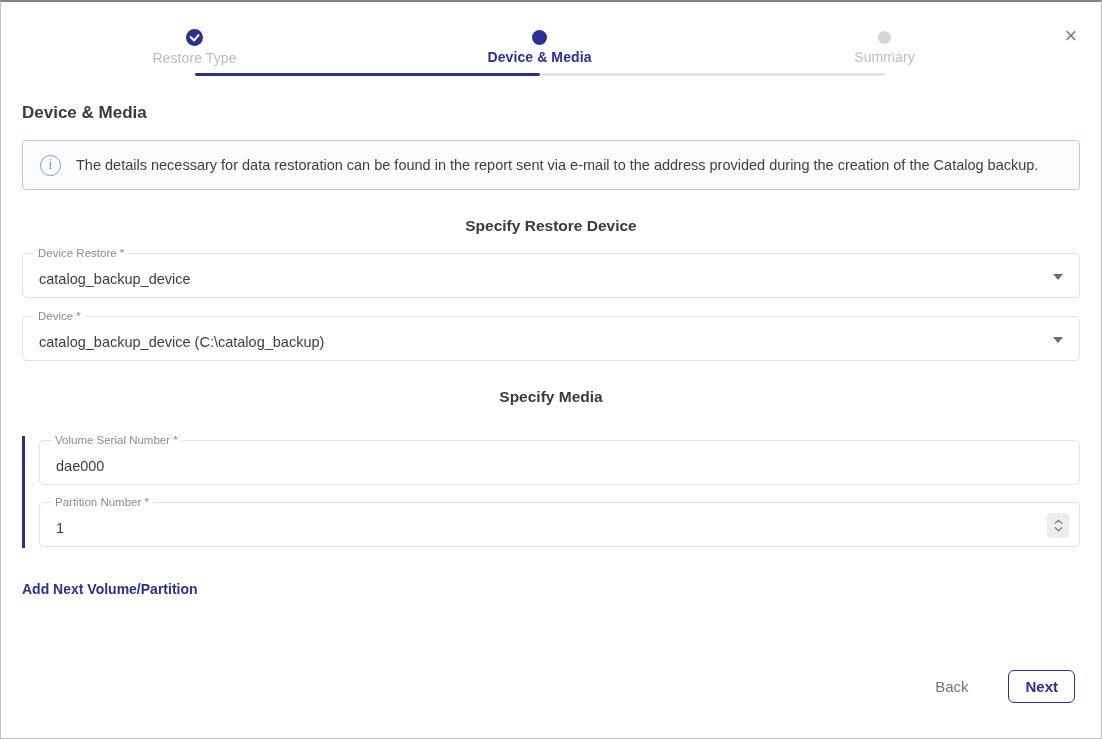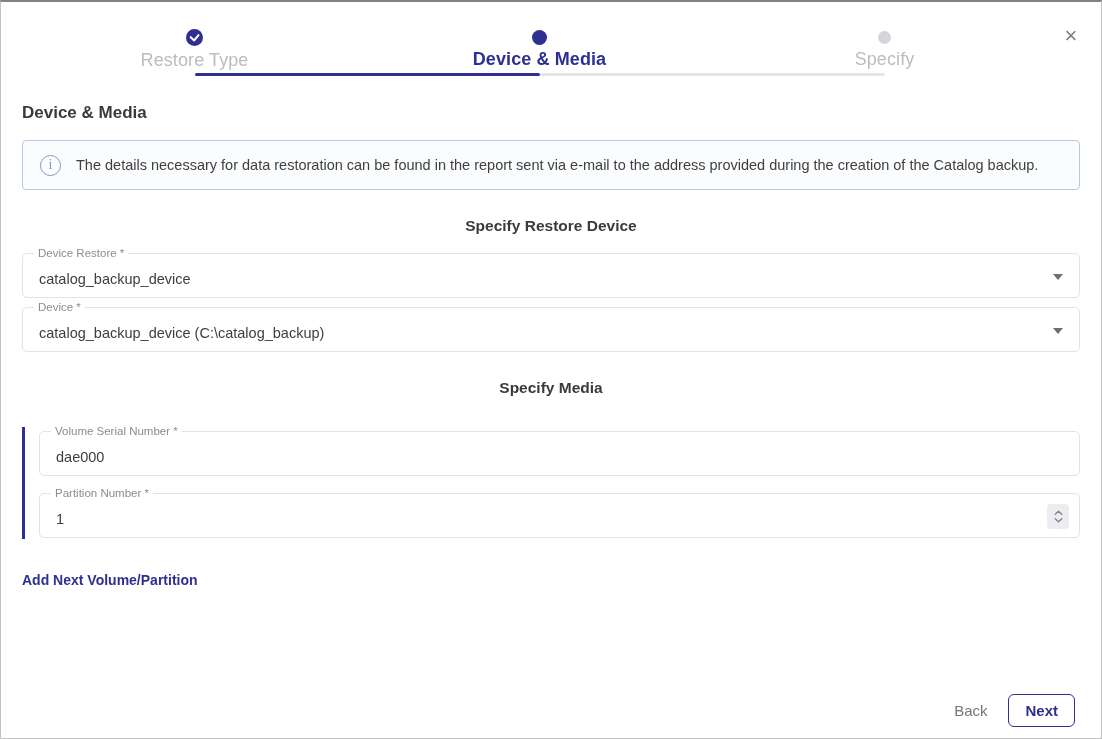--- a/index.html
+++ b/index.html
@@ -30,21 +30,21 @@
   .connector.c1{left:173px;width:345px;background:var(--primary);}
   .connector.c2{left:518px;width:345px;background:#e4e5e7;}
   .step{position:absolute;top:0;width:345px;text-align:center;cursor:pointer;}
   .step.s1{left:0;}
   .step.s2{left:345px;}
   .step.s3{left:690px;}
   .step-icon{position:relative;display:inline-block;height:17px;margin-bottom:3px;z-index:2;}
   .dot{display:inline-block;border-radius:50%;}
   .dot.active{width:15px;height:15px;background:var(--primary);margin-top:1px;}
   .dot.upcoming{width:13px;height:13px;background:#d3d5d8;margin-top:2px;}
-  .step-label{display:block;font-size:18px;color:var(--muted-step);letter-spacing:.1px;}
+  .step-label{display:block;font-size:14px;color:var(--muted-step);letter-spacing:.1px;}
   .step-label.active{color:var(--primary);font-weight:bold;}
   
   .content{padding:0 21px;}
   h1.title{margin-top:24px;font-size:17px;font-weight:bold;color:var(--text-dark);}
   p.subtitle{margin-top:13px;font-size:14.5px;color:#474747;}
   .banner{
     margin-top:17px;height:50px;display:flex;align-items:center;gap:15px;
     border:1px solid var(--banner-border);background:var(--banner-bg);
     border-radius:4px;padding:0 17px;
   }
@@ -53,21 +53,21 @@
     border:1.5px solid var(--info-icon);color:var(--info-icon);
     font-family:"Liberation Serif",serif;font-size:14px;line-height:18px;text-align:center;
   }
   .banner-text{font-size:14.5px;color:#3f3f3f;}
   h2.section{margin-top:27px;font-size:15.5px;font-weight:bold;color:var(--text-dark);text-align:center;}
   
   .field{
     position:relative;height:45px;border:1px solid var(--field-border);border-radius:5px;
     display:flex;align-items:center;padding:6px 16px 0 16px;background:#fff;cursor:pointer;
   }
-  .field + .field{margin-top:9px;}
+  .field + .field{margin-top:18px;}
   .field-label{
     position:absolute;top:-7px;left:11px;background:#fff;padding:0 4px;
     font-size:11.5px;color:var(--label-gray);line-height:13px;white-space:nowrap;
   }
   .field-value{font-size:14.5px;color:#3e3e3e;}
   .field-input{
     border:none;outline:none;background:transparent;width:calc(100% - 40px);
     font-family:"Liberation Sans",sans-serif;font-size:14.5px;color:#3e3e3e;padding:0;
   }
   .field-input::-webkit-outer-spin-button,.field-input::-webkit-inner-spin-button{-webkit-appearance:none;}
@@ -86,21 +86,21 @@
   .spin-box{
     position:absolute;right:10px;top:10px;width:22px;height:25px;
     background:#ededf1;border-radius:4px;display:flex;align-items:center;justify-content:center;
     cursor:pointer;
   }
   .add-link{
     display:inline-block;margin-top:33px;font-size:14px;font-weight:bold;
     color:var(--primary);text-decoration:none;cursor:pointer;
   }
   
-  .footer{position:absolute;right:26px;bottom:11px;display:flex;gap:21px;}
+  .footer{position:absolute;right:26px;bottom:35px;display:flex;gap:40px;}
   .back-btn{
     background:none;border:none;font-family:"Liberation Sans",sans-serif;
     font-size:15px;color:#757575;cursor:pointer;
   }
   .next-btn{
     background:#fff;border:1.5px solid var(--primary);border-radius:6px;
     font-family:"Liberation Sans",sans-serif;font-size:15px;font-weight:bold;
     color:var(--primary);padding:7px 16px;cursor:pointer;
   }
 </style>
@@ -125,21 +125,21 @@
       <span class="step-label">Restore Type</span>
     </div>
 
     <div class="step s2">
       <span class="step-icon"><span class="dot active"></span></span>
       <span class="step-label active">Device &amp; Media</span>
     </div>
 
     <div class="step s3">
       <span class="step-icon"><span class="dot upcoming"></span></span>
-      <span class="step-label">Specify</span>
+      <span class="step-label">Summary</span>
     </div>
   </div>
 
   <div class="content">
 
     <h1 class="title">Device &amp; Media</h1>
 
     <div class="banner">
       <span class="info-icon">i</span>
       <span class="banner-text">The details necessary for data restoration can be found in the report sent via e-mail to the address provided during the creation of the Catalog backup.</span>

